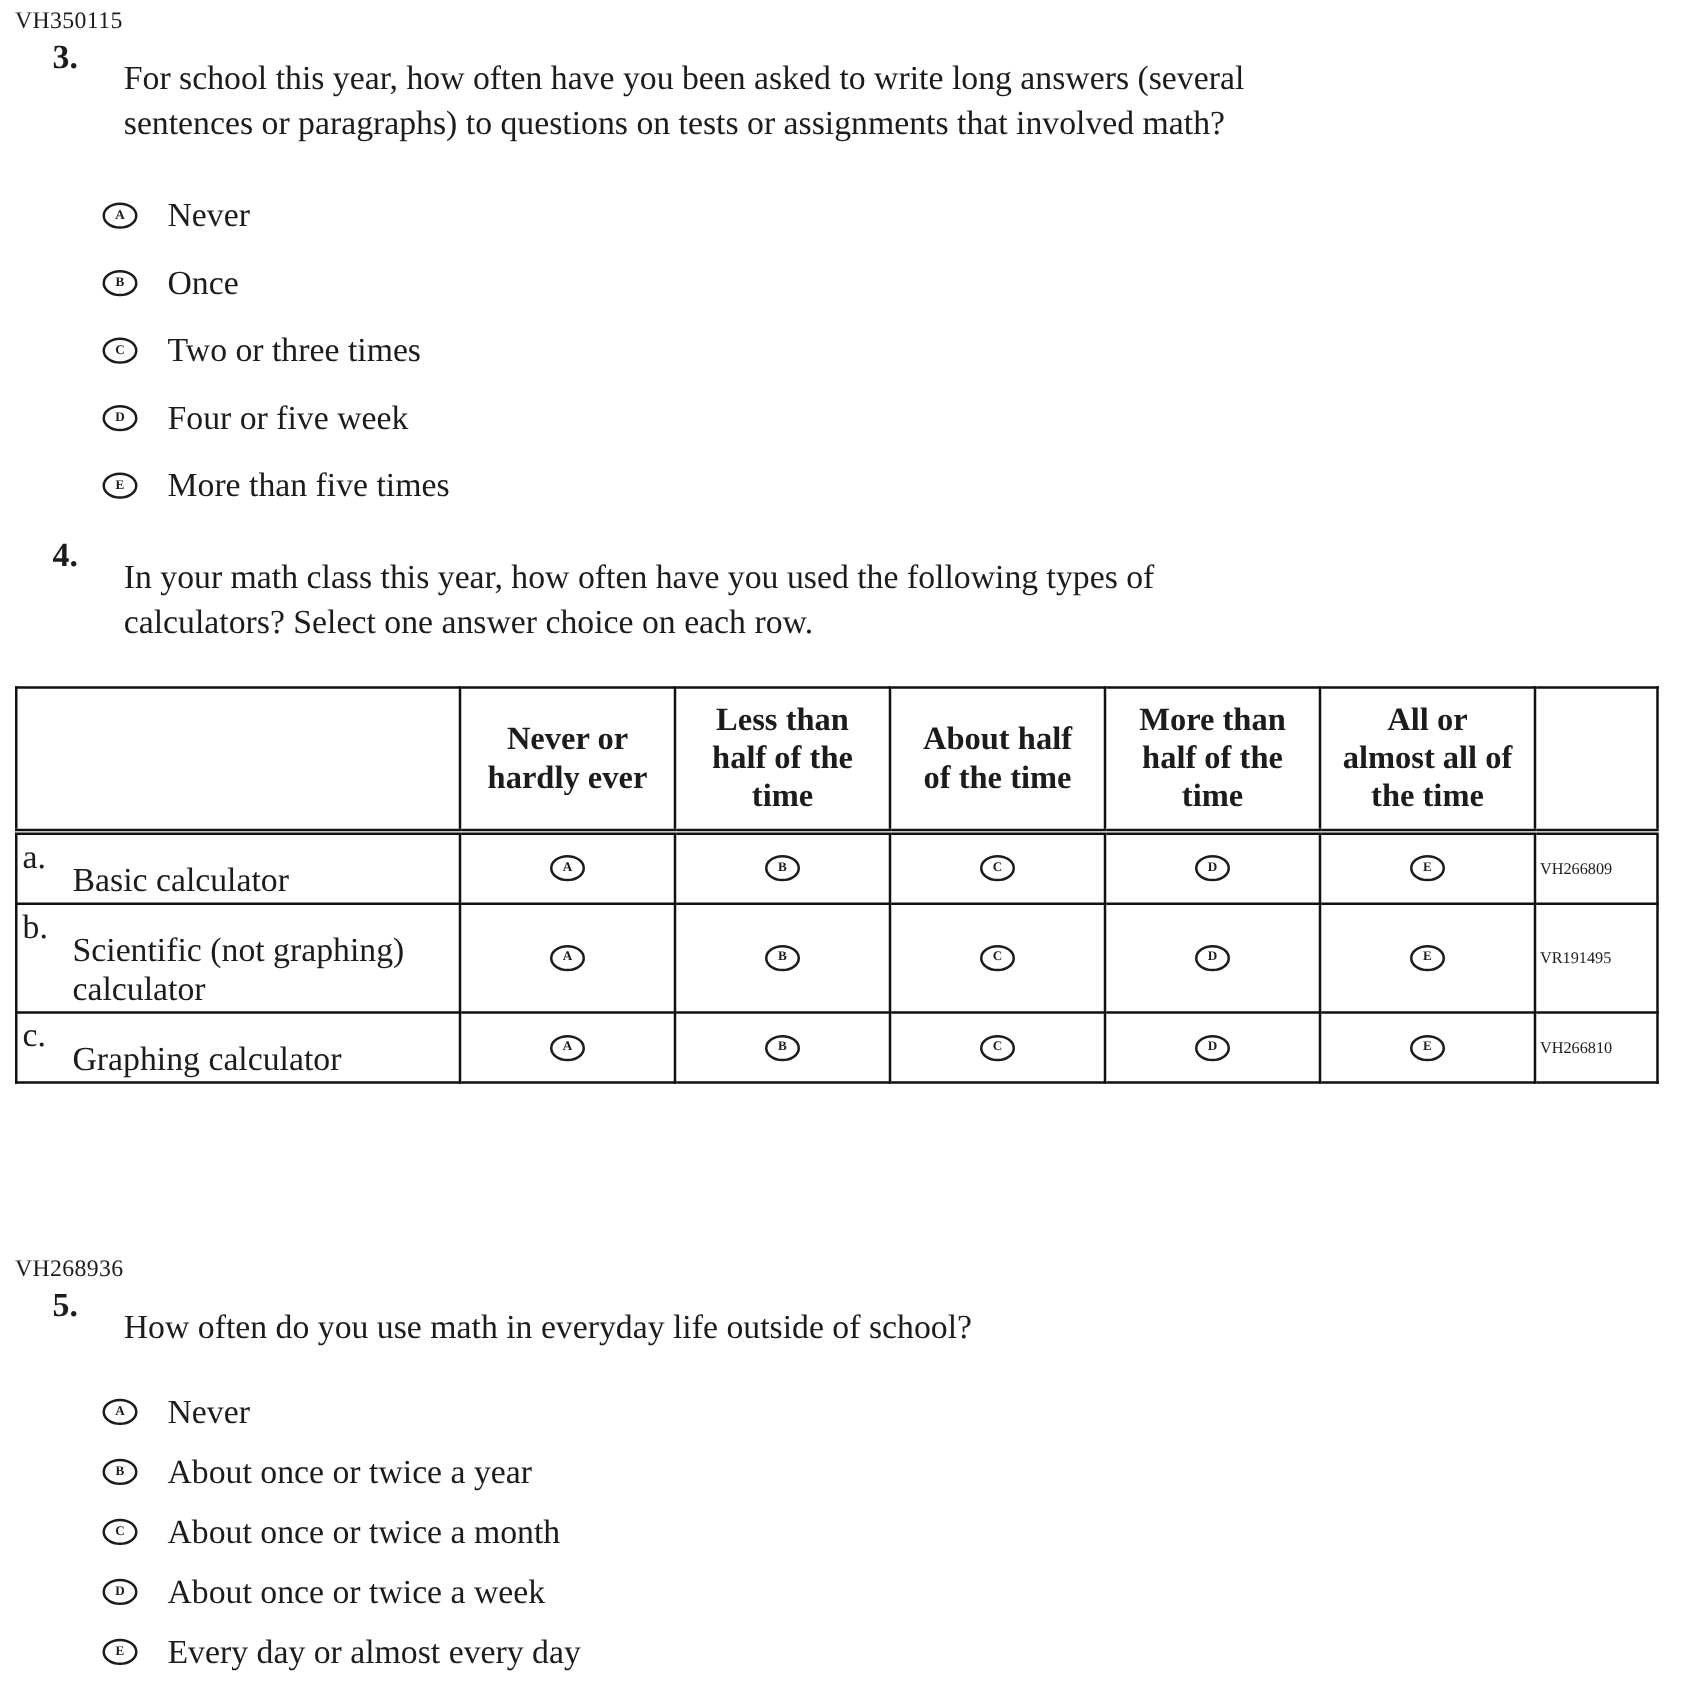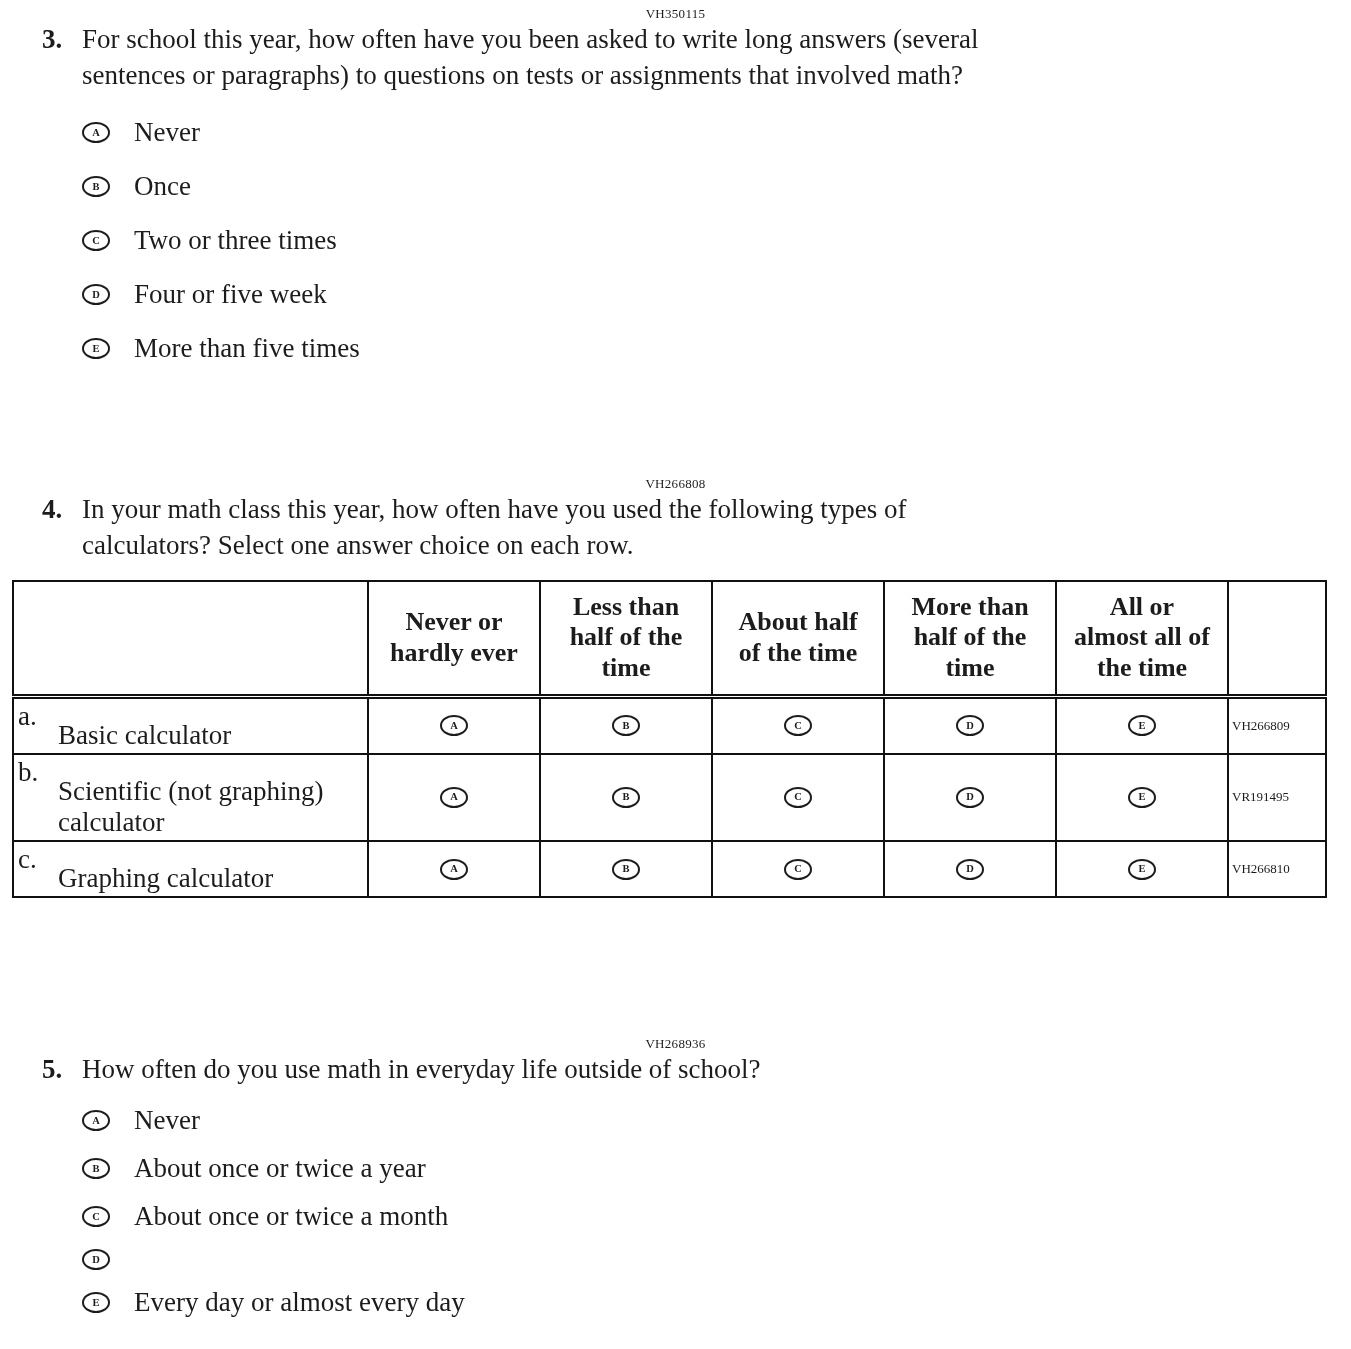--- a/index.html
+++ b/index.html
@@ -12,42 +12,42 @@
   .page {
     position: relative;
     width: 1351px;
     height: 1349px;
     box-sizing: border-box;
     padding: 6px 12px 0 12px;
     overflow: hidden;
     background: #ffffff;
   }
   .code {
-    font-size: 13px;
-    text-align: center;
+    font-size: 19px;
+    text-align: left;
     color: #1c1c1c;
     letter-spacing: 0.3px;
   }
   .question {
     margin: 0;
     padding-left: 30px;
   }
   .q-row {
     display: flex;
     align-items: flex-start;
     font-size: 27px;
     line-height: 1.32;
   }
   .q-num {
     font-weight: bold;
     width: 40px;
     flex: 0 0 auto;
   }
   .q-text {
-    margin: 0;
+    margin: 17px;
     white-space: pre-wrap;
     max-width: 1150px;
   }
   .q-text b { font-weight: normal; }
   .options {
     margin-left: 40px;
     margin-top: 24px;
   }
   .option {
     display: flex;
@@ -159,21 +159,20 @@
         <span class="bubble">D</span>
         <span class="opt-label">Four or five week</span>
       </div>
       <div class="option">
         <span class="bubble">E</span>
         <span class="opt-label">More than five times</span>
       </div>
     </div>
   </section>
 
-  <div class="code sp-q4code">VH266808</div>
 
   <section class="question">
     <div class="q-row">
       <span class="q-num">4.</span>
       <p class="q-text"><span>In your math class this year, how often have you used the following types of
 calculators? Select </span><b>one</b><span> answer choice on each row.</span></p>
     </div>
   </section>
 
   <table class="grid">
@@ -266,20 +265,21 @@
       <div class="option">
         <span class="bubble">B</span>
         <span class="opt-label">About once or twice a year</span>
       </div>
       <div class="option">
         <span class="bubble">C</span>
         <span class="opt-label">About once or twice a month</span>
       </div>
       <div class="option">
         <span class="bubble">D</span>
+        <span class="opt-label">About once or twice a week</span>
       </div>
       <div class="option">
         <span class="bubble">E</span>
         <span class="opt-label">Every day or almost every day</span>
       </div>
     </div>
   </section>
 
 </div>
 

